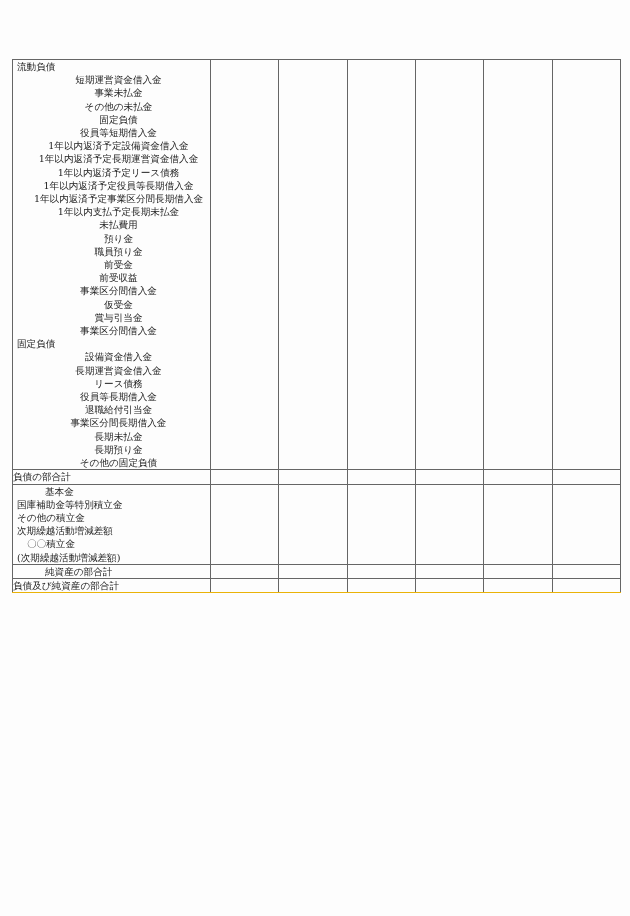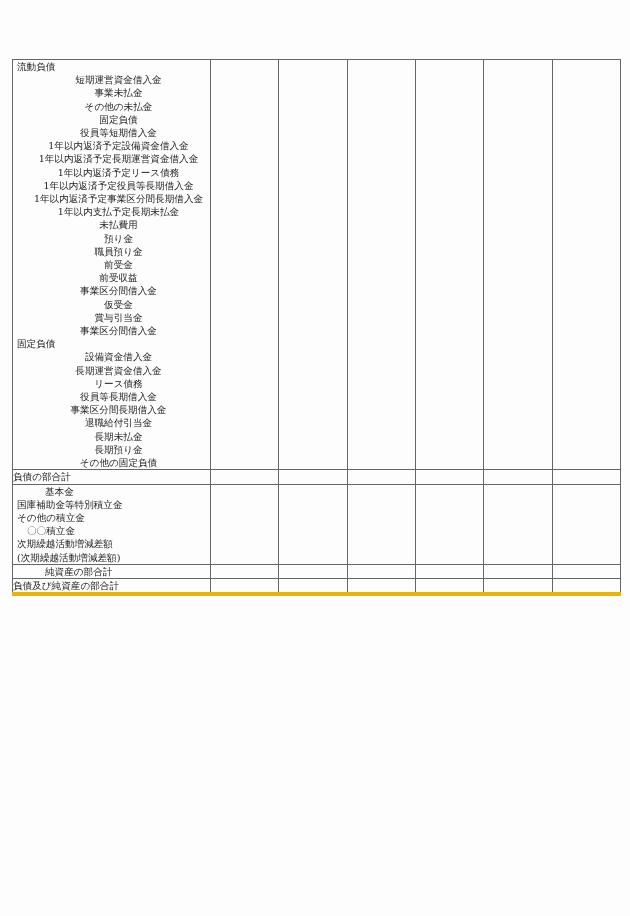--- a/index.html
+++ b/index.html
@@ -6,21 +6,21 @@
     body { width: 630px; height: 916px; position: relative; overflow: hidden;
            font-family: "DejaVu Serif", "Liberation Serif", serif; color: #222; }
     table.bs { position: absolute; left: 12px; top: 59px; border-collapse: collapse;
                table-layout: fixed; width: 609px; }
     table.bs td { border-left: 1px solid #666; border-right: 1px solid #666;
                   padding: 0 0 0 4px; height: 13.2px; line-height: 13.2px;
                   font-size: 9.6px; white-space: nowrap; overflow: hidden; }
     table.bs td.num { padding: 0; }
     table.bs tr.first td { border-top: 1px solid #666; }
     table.bs tr.sep td { border-top: 1px solid #666; padding-left: 32px; }
-    table.bs tr.last td { border-bottom: 4px solid #eab308; }
+    table.bs tr.last td { border-bottom: 1px solid #eab308; }
     .ind1 { padding-left: 14px !important; text-align: center; }
     .ind2 { padding-left: 14px !important; }
     .center { text-align: left; padding-left: 0 !important; }
     .c-label { width: 197px; }
     .c-num { width: 68px; }
   </style>
 </head>
 <body>
 
 <table class="bs">
@@ -262,30 +262,30 @@
       <tr>
         <td class="ind1">役員等長期借入金</td>
         <td class="num"></td>
         <td class="num"></td>
         <td class="num"></td>
         <td class="num"></td>
         <td class="num"></td>
         <td class="num"></td>
       </tr>
       <tr>
+        <td class="ind1">退職給付引当金</td>
+        <td class="num"></td>
+        <td class="num"></td>
+        <td class="num"></td>
+        <td class="num"></td>
+        <td class="num"></td>
+        <td class="num"></td>
+      </tr>
+      <tr>
         <td class="ind1">事業区分間長期借入金</td>
-        <td class="num"></td>
-        <td class="num"></td>
-        <td class="num"></td>
-        <td class="num"></td>
-        <td class="num"></td>
-        <td class="num"></td>
-      </tr>
-      <tr>
-        <td class="ind1">退職給付引当金</td>
         <td class="num"></td>
         <td class="num"></td>
         <td class="num"></td>
         <td class="num"></td>
         <td class="num"></td>
         <td class="num"></td>
       </tr>
       <tr>
         <td class="ind1">長期未払金</td>
         <td class="num"></td>
@@ -343,30 +343,30 @@
       <tr>
         <td>その他の積立金</td>
         <td class="num"></td>
         <td class="num"></td>
         <td class="num"></td>
         <td class="num"></td>
         <td class="num"></td>
         <td class="num"></td>
       </tr>
       <tr>
+        <td>次期繰越活動増減差額</td>
+        <td class="num"></td>
+        <td class="num"></td>
+        <td class="num"></td>
+        <td class="num"></td>
+        <td class="num"></td>
+        <td class="num"></td>
+      </tr>
+      <tr>
         <td class="ind2">〇〇積立金</td>
-        <td class="num"></td>
-        <td class="num"></td>
-        <td class="num"></td>
-        <td class="num"></td>
-        <td class="num"></td>
-        <td class="num"></td>
-      </tr>
-      <tr>
-        <td>次期繰越活動増減差額</td>
         <td class="num"></td>
         <td class="num"></td>
         <td class="num"></td>
         <td class="num"></td>
         <td class="num"></td>
         <td class="num"></td>
       </tr>
       <tr>
         <td>(次期繰越活動増減差額)</td>
         <td class="num"></td>

